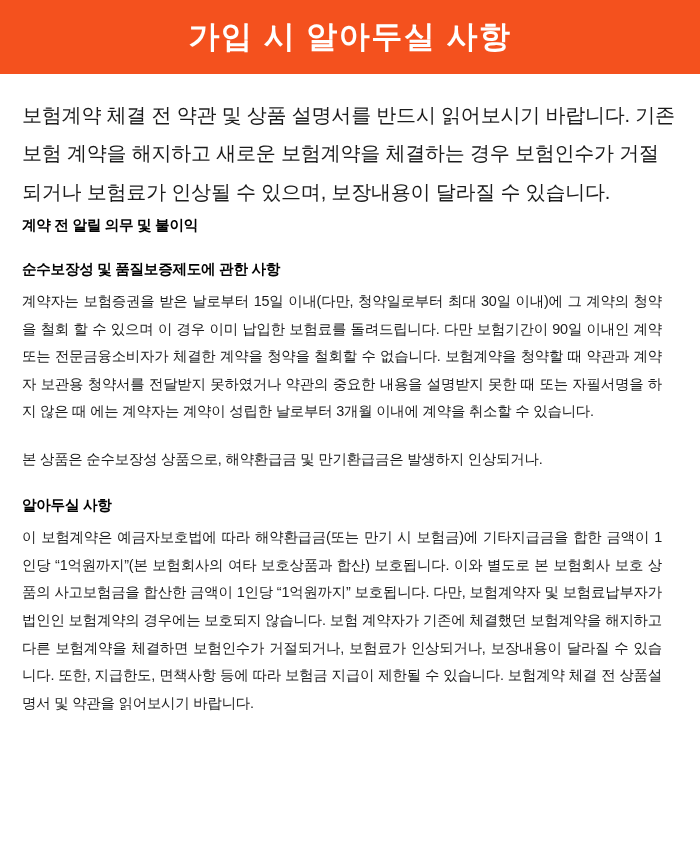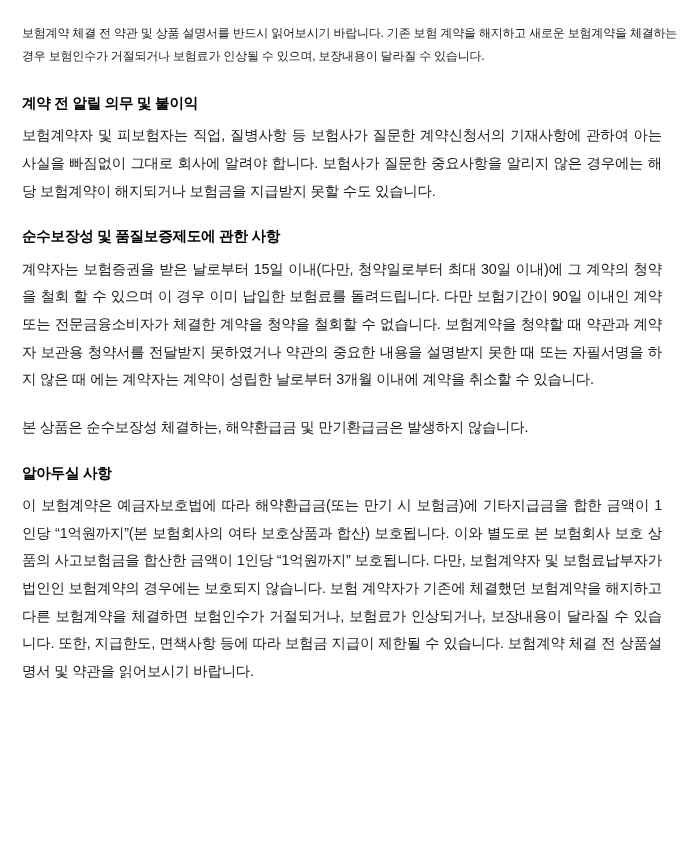--- a/index.html
+++ b/index.html
@@ -33,24 +33,24 @@
     font-weight: bold;
     letter-spacing: 1.5px;
     line-height: 1.1;
     text-align: center;
   }
   .content {
     box-sizing: border-box;
     padding: 22px 22px 26px 22px;
   }
   .intro {
-    font-size: 12px;
+    font-size: 20px;
     line-height: 1.92;
     color: #1b1b1b;
-    margin: 0 0 24px 0;
+    margin: 0 0 3px 0;
     letter-spacing: -0.2px;
   }
   .section {
     margin: 0 16px 20px 0;
   }
   .section:last-child {
     margin-bottom: 0;
   }
   .section-heading {
     font-size: 14.6px;
@@ -71,37 +71,39 @@
   }
   .section-body.no-justify {
     text-align: left;
   }
 </style>
 </head>
 <body>
 
 <div class="page">
 
+  <div class="header-band" style="background: rgb(244, 81, 30);">
+    <div class="header-title" style="color: rgb(255, 255, 255);">가입 시 알아두실 사항</div>
+  </div>
 
   <div class="content">
 
     <p class="intro">보험계약 체결 전 약관 및 상품 설명서를 반드시 읽어보시기 바랍니다. 기존 보험 계약을 해지하고 새로운 보험계약을 체결하는 경우 보험인수가 거절되거나 보험료가 인상될 수 있으며, 보장내용이 달라질 수 있습니다.</p>
 
     <div class="section">
       <h3 class="section-heading">계약 전 알릴 의무 및 불이익</h3>
-      <p class="section-body">보험계약자 및 피보험자는 직업, 질병사항 등 보험사가 질문한 계약신청서의 기재사항에 관하여 아는 사실을 빠짐없이 그대로 회사에 알려야 합니다. 보험사가 질문한 중요사항을 알리지 않은 경우에는 해당 보험계약이 해지되거나 보험금을 지급받지 못할 수도 있습니다.</p>
     </div>
 
     <div class="section">
       <h3 class="section-heading">순수보장성 및 품질보증제도에 관한 사항</h3>
       <p class="section-body">계약자는 보험증권을 받은 날로부터 15일 이내(다만, 청약일로부터 최대 30일 이내)에 그 계약의 청약을 철회 할 수 있으며 이 경우 이미 납입한 보험료를 돌려드립니다. 다만 보험기간이 90일 이내인 계약 또는 전문금융소비자가 체결한 계약을 청약을 철회할 수 없습니다. 보험계약을 청약할 때 약관과 계약자 보관용 청약서를 전달받지 못하였거나 약관의 중요한 내용을 설명받지 못한 때 또는 자필서명을 하지 않은 때 에는 계약자는 계약이 성립한 날로부터 3개월 이내에 계약을 취소할 수 있습니다.</p>
     </div>
 
     <div class="section">
-      <p class="section-body no-justify">본 상품은 순수보장성 체결하는, 해약환급금 및 만기환급금은 발생하지 않습니다.</p>
+      <p class="section-body no-justify">본 상품은 순수보장성 상품으로, 해약환급금 및 만기환급금은 발생하지 인상되거나.</p>
     </div>
 
     <div class="section">
       <h3 class="section-heading">알아두실 사항</h3>
       <p class="section-body">이 보험계약은 예금자보호법에 따라 해약환급금(또는 만기 시 보험금)에 기타지급금을 합한 금액이 1인당 “1억원까지”(본 보험회사의 여타 보호상품과 합산) 보호됩니다. 이와 별도로 본 보험회사 보호 상품의 사고보험금을 합산한 금액이 1인당 “1억원까지” 보호됩니다. 다만, 보험계약자 및 보험료납부자가 법인인 보험계약의 경우에는 보호되지 않습니다. 보험 계약자가 기존에 체결했던 보험계약을 해지하고 다른 보험계약을 체결하면 보험인수가 거절되거나, 보험료가 인상되거나, 보장내용이 달라질 수 있습니다. 또한, 지급한도, 면책사항 등에 따라 보험금 지급이 제한될 수 있습니다. 보험계약 체결 전 상품설명서 및 약관을 읽어보시기 바랍니다.</p>
     </div>
 
   </div>
 </div>
 

